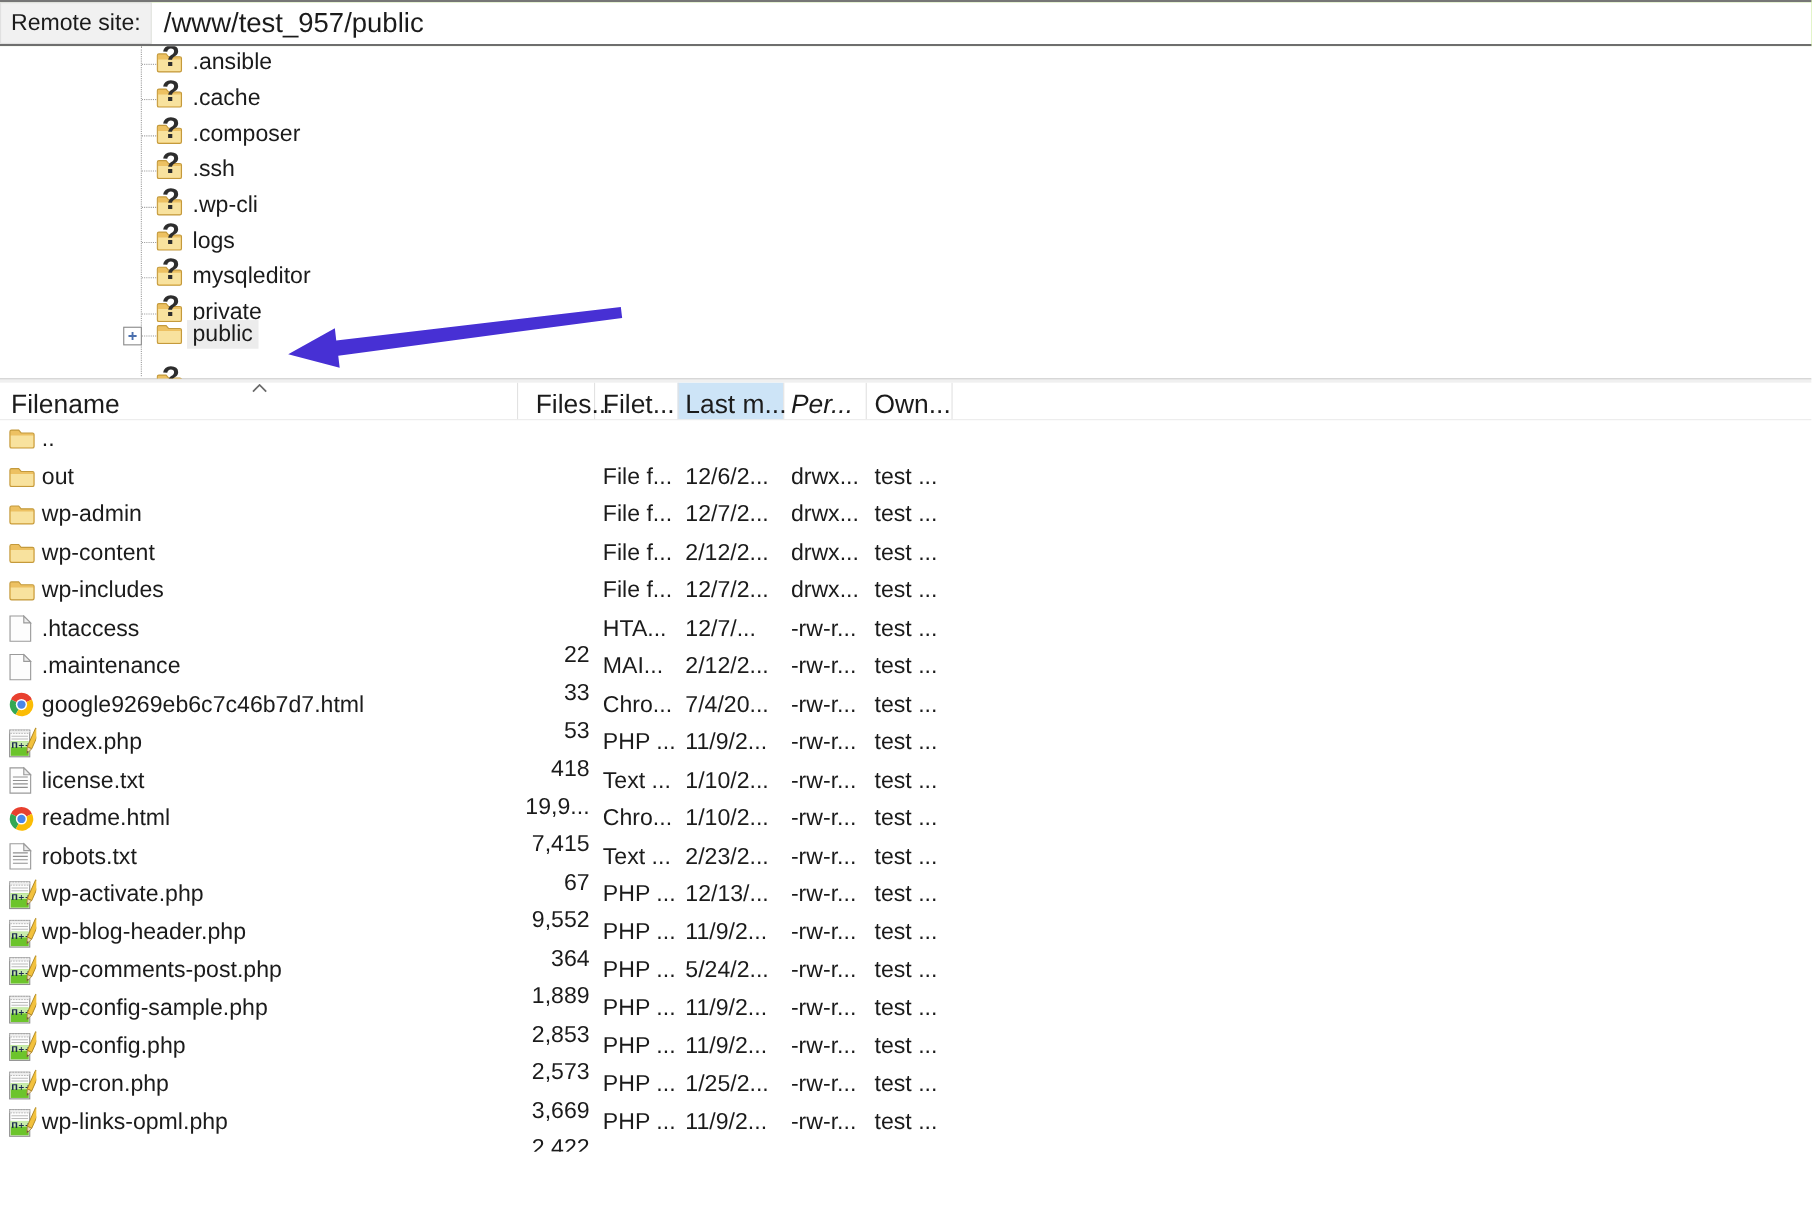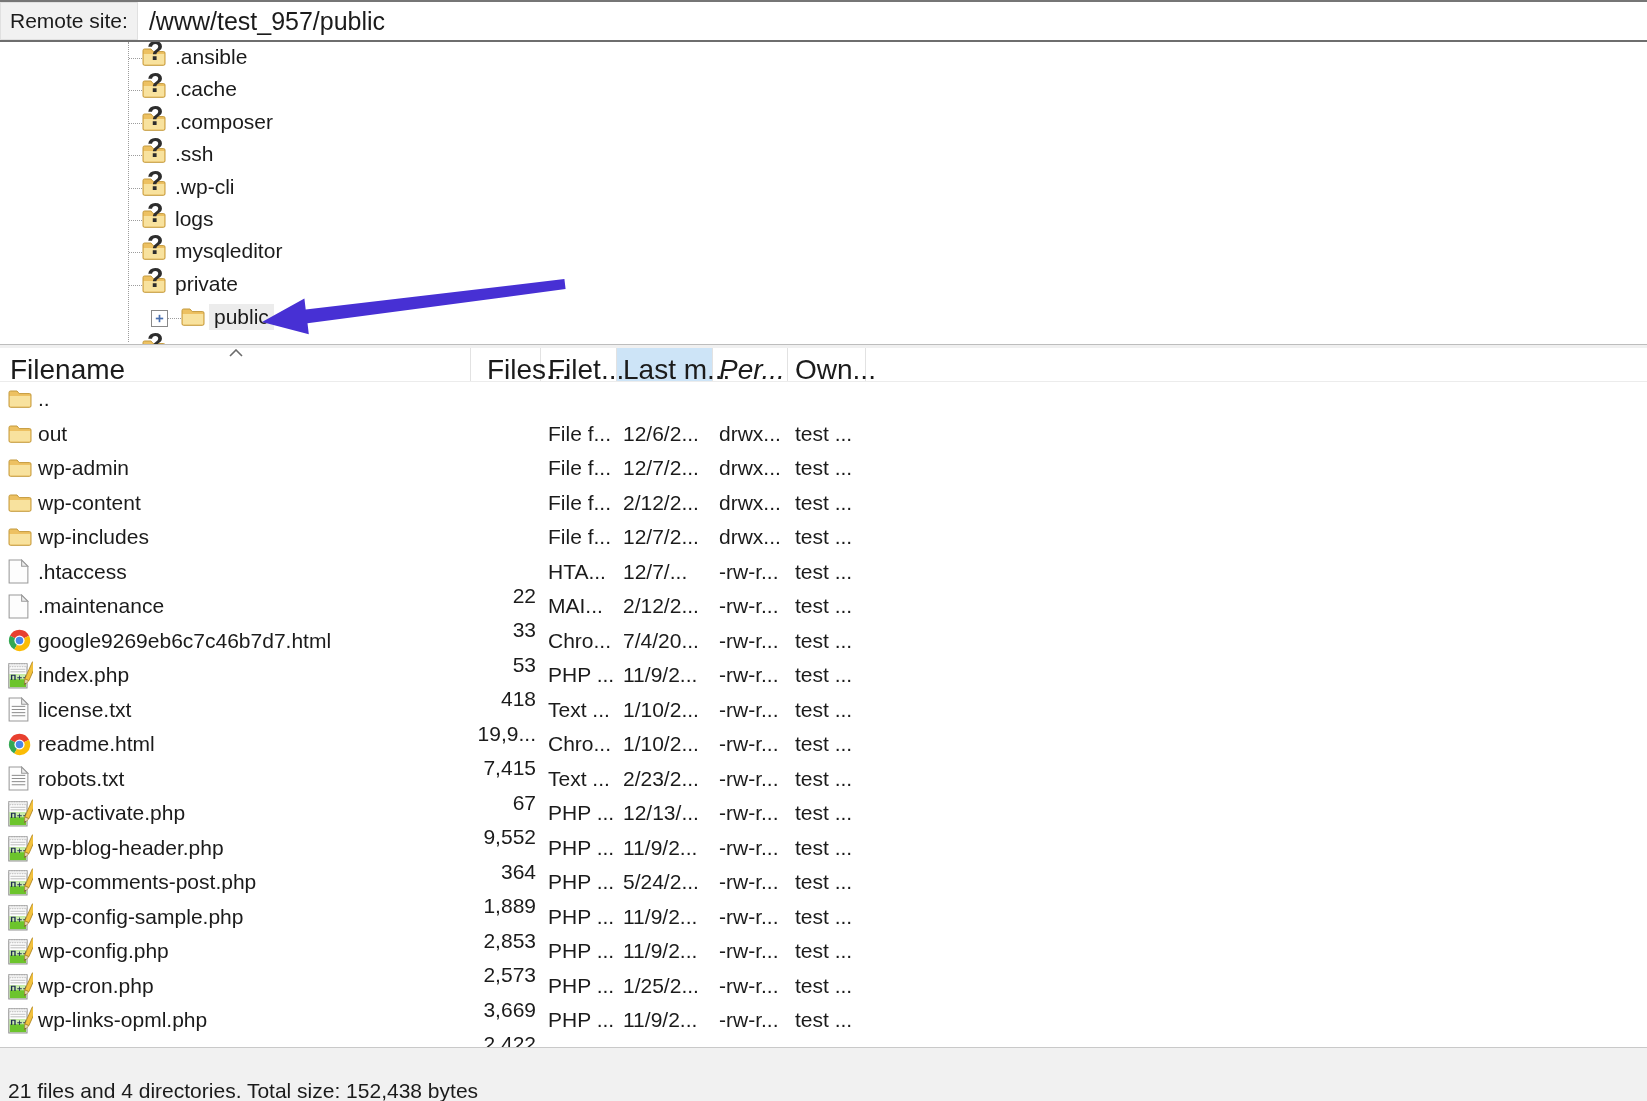--- a/index.html
+++ b/index.html
@@ -28,21 +28,21 @@
   .tree-item.selected .tree-label{background:#ececec;padding:1px 5px;left:170px;top:2px;}
   .arrow-overlay{position:absolute;left:0;top:0;pointer-events:none;}
 
   .splitter{position:absolute;top:345px;left:0;right:0;height:3px;background:#f0f0f0;}
 
   
   .list-header{position:absolute;top:348px;left:0;right:0;height:34px;background:#fff;
           border-bottom:1px solid #ececec;box-sizing:border-box;}
   .hl-cell{position:absolute;left:616px;width:96px;top:0;height:33px;background:#cde4f7;}
   .col-sep{position:absolute;top:0;height:33px;width:0;border-left:1px solid #e2e2e2;}
-  .h-label{position:absolute;top:6px;font-size:28px;white-space:nowrap;}
+  .h-label{position:absolute;top:6px;font-size:24px;white-space:nowrap;}
   .sort-caret{position:absolute;left:228px;top:1px;}
 
   .rows{position:absolute;top:382px;left:0;right:0;height:665px;overflow:hidden;}
   .file-row{position:relative;height:34.5px;}
   .c-icon{position:absolute;left:8px;top:50%;transform:translateY(-50%);width:26px;height:28px;
           display:flex;align-items:center;}
   .cell{position:absolute;top:50%;transform:translateY(-50%);font-size:21px;white-space:nowrap;}
   .c-name{left:38px;}
   .c-size{left:428px;width:108px;text-align:right;margin-top:24px;}
   .c-type{left:548px;}
@@ -156,21 +156,21 @@
 
     <span class="tree-icon">
       <svg width="24" height="20" viewBox="0 0 24 20">
         <path d="M1 3.5 Q1 2 2.5 2 L9 2 L11.2 4.6 L21.5 4.6 Q23 4.6 23 6 L23 16.8 Q23 18.3 21.5 18.3 L2.5 18.3 Q1 18.3 1 16.8 Z" fill="#edc162" stroke="#c49a3c" stroke-width="1"></path>
         <path d="M1.8 7 L22.2 7 L22.2 16.6 Q22.2 17.5 21.3 17.5 L2.7 17.5 Q1.8 17.5 1.8 16.6 Z" fill="#f8e29e"></path>
       </svg>
       <span class="qmark">?</span>
     </span>
     <span class="tree-label">private</span>
   </div>
-      <div class="tree-item selected" style="top: 260px; margin-left: 39px;">
+      <div class="tree-item selected" style="top: 247px;">
     <span class="tree-connector"></span>
     <span class="expander">
       <svg width="9" height="9" viewBox="0 0 9 9">
         <line x1="0.8" y1="4.5" x2="8.2" y2="4.5" stroke="#4a6fae" stroke-width="1.7"></line>
         <line x1="4.5" y1="0.8" x2="4.5" y2="8.2" stroke="#4a6fae" stroke-width="1.7"></line>
       </svg>
     </span>
     <span class="tree-icon">
       <svg width="24" height="20" viewBox="0 0 24 20">
         <path d="M1 3.5 Q1 2 2.5 2 L9 2 L11.2 4.6 L21.5 4.6 Q23 4.6 23 6 L23 16.8 Q23 18.3 21.5 18.3 L2.5 18.3 Q1 18.3 1 16.8 Z" fill="#edc162" stroke="#c49a3c" stroke-width="1"></path>
@@ -620,16 +620,13 @@
     </span>
     <span class="cell c-name">wp-links-opml.php</span>
     <span class="cell c-size">2,422</span>
     <span class="cell c-type">PHP ...</span>
     <span class="cell c-mod">11/9/2...</span>
     <span class="cell c-perm">-rw-r...</span>
     <span class="cell c-owner">test ...</span>
   </div>
     </div>
 
-  <div class="statusbar">
-    <div class="status-text">21 files and 4 directories. Total size: 152,438 bytes</div>
-  </div>
 </div>
 
 </body></html>

